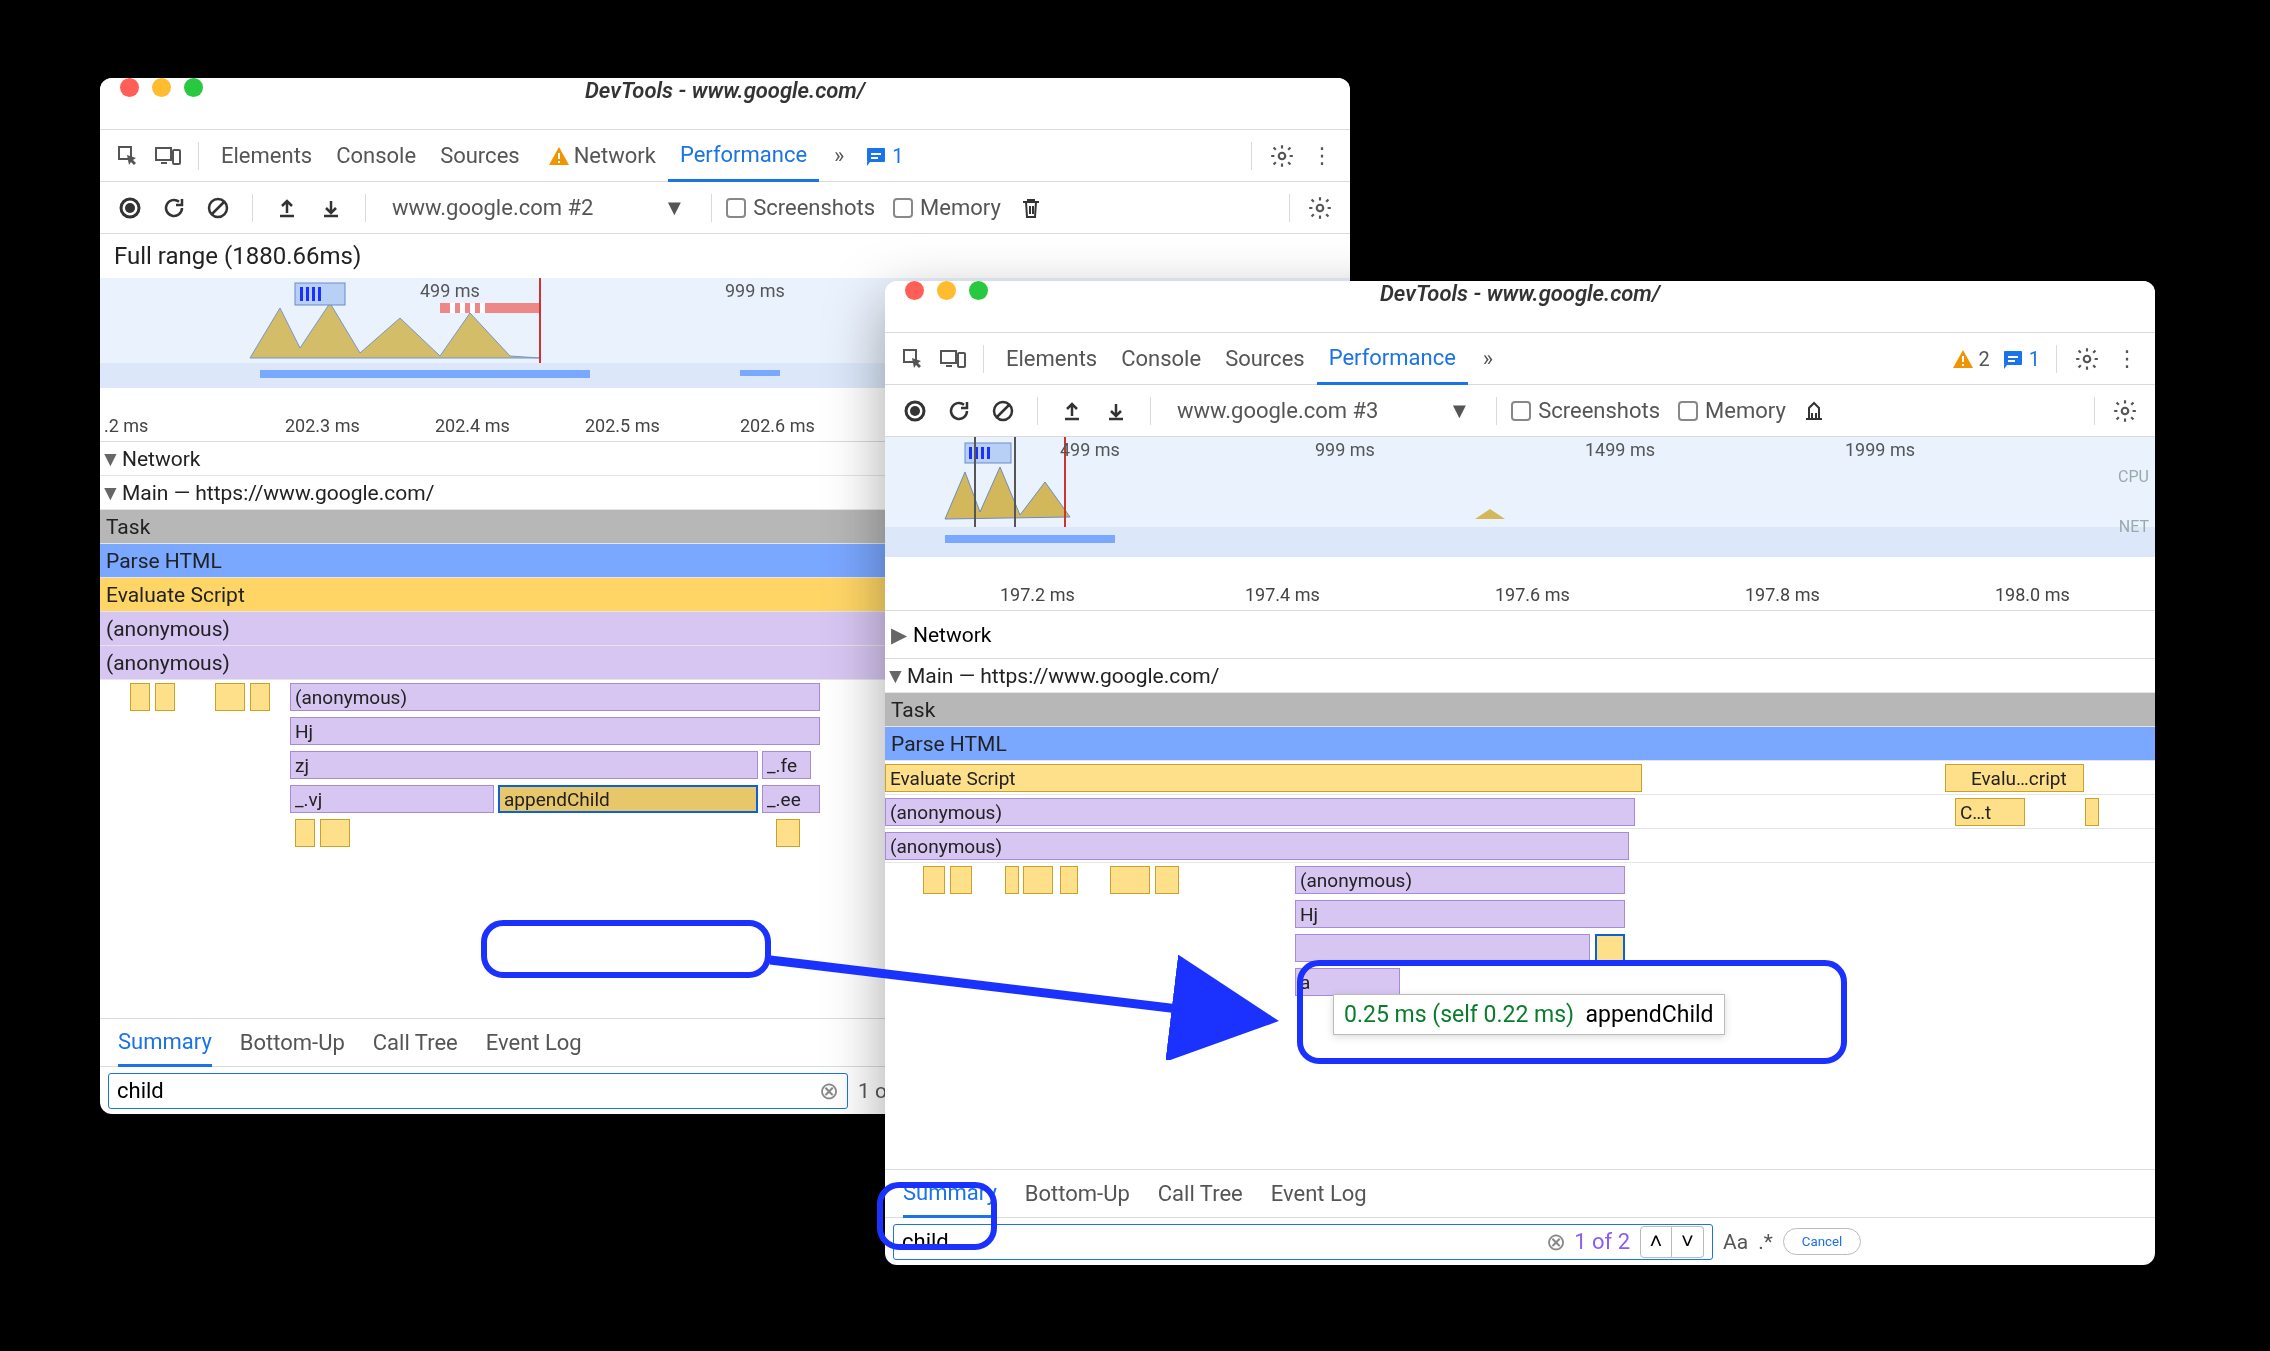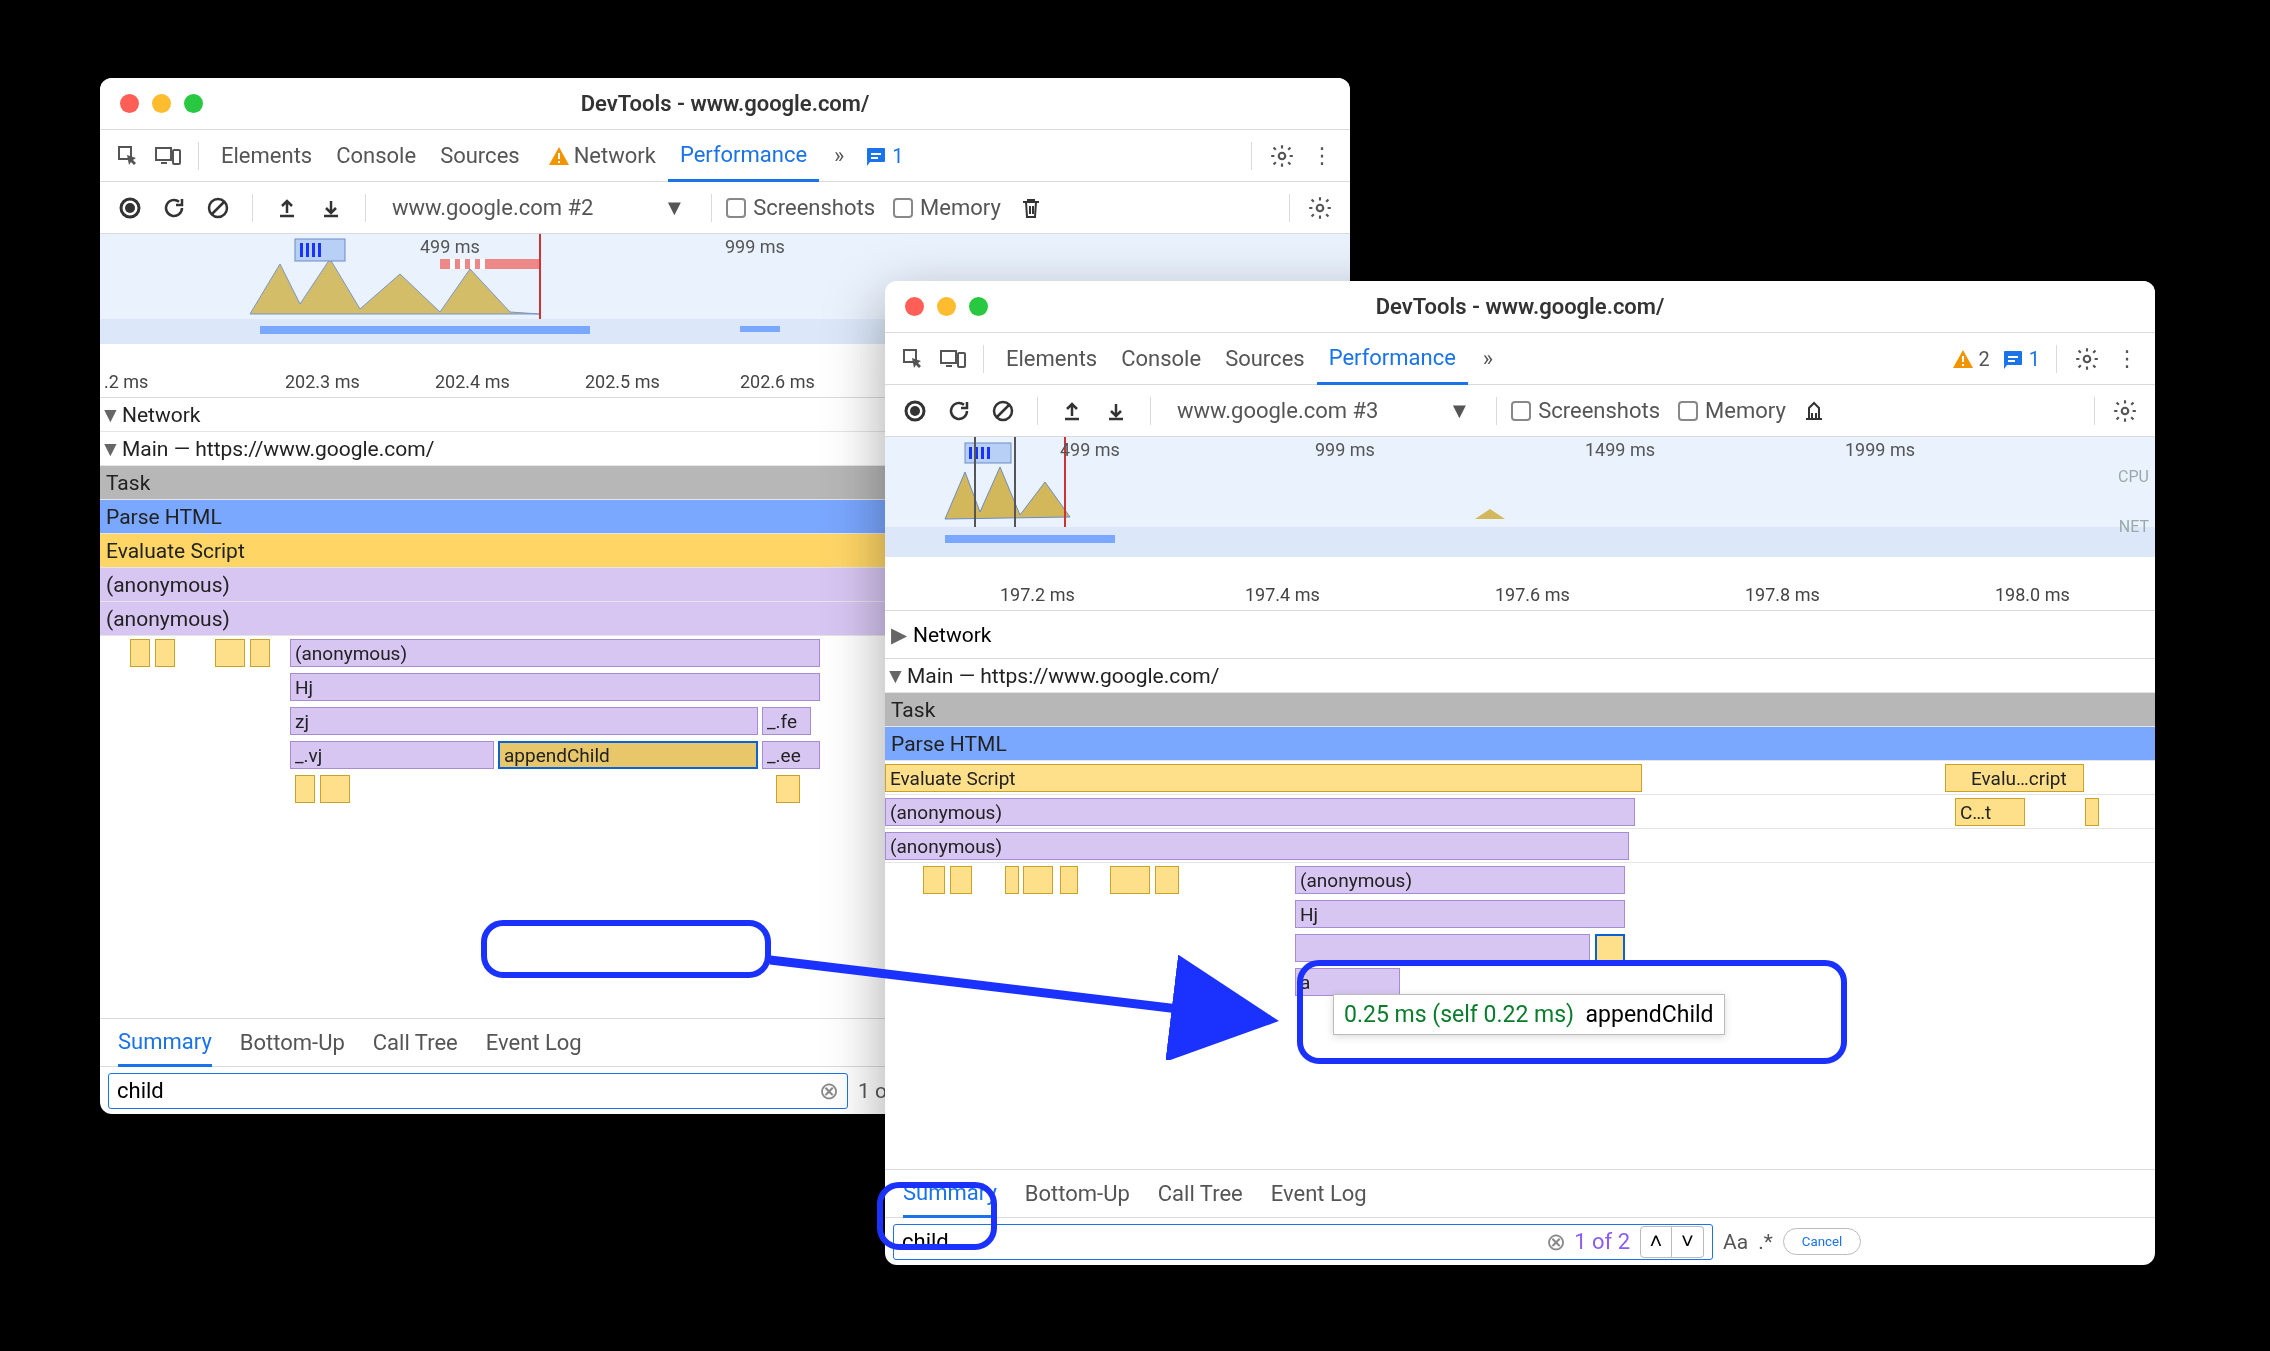--- a/index.html
+++ b/index.html
@@ -1,19 +1,19 @@
 <!DOCTYPE html>
 <html><head>
 <meta charset="utf-8">
 <style>
   *{box-sizing:border-box;margin:0;padding:0;font-family:-apple-system,BlinkMacSystemFont,"Segoe UI",Roboto,Helvetica,Arial,sans-serif;}
   body{background:#000;width:2270px;height:1351px;position:relative;overflow:hidden;}
   .win{position:absolute;background:#fff;border-radius:12px;box-shadow:0 20px 60px rgba(0,0,0,.35);overflow:hidden;display:flex;flex-direction:column;}
 
-  .titlebar{height:52px;display:flex;align-items:center;background:#fff;border-bottom:1px solid #dadada;position:relative;}
+  .titlebar{height:52px;display:flex;align-items:flex-start;background:#fff;border-bottom:1px solid #dadada;position:relative;font-style:italic;}
   .tlights{display:flex;gap:13px;padding-left:20px;}
   .dot{width:19px;height:19px;border-radius:50%;}
   .dot.r{background:#ff5f57;} .dot.y{background:#febc2e;} .dot.g{background:#28c840;}
   .ttitle{position:absolute;left:0;right:0;text-align:center;font-weight:600;font-size:22px;color:#333;}
 
   .tabs{height:52px;display:flex;align-items:center;border-bottom:1px solid #dadada;font-size:22px;color:#555;padding:0 8px;}
   .tabs .ico{width:28px;height:28px;margin:0 6px;display:inline-flex;align-items:center;justify-content:center;}
   .divider{width:1px;height:28px;background:#dadada;margin:0 10px;}
   .tab{padding:0 12px;height:52px;display:flex;align-items:center;cursor:pointer;}
   .tab.active{color:#1a73e8;border-bottom:3px solid #1a73e8;margin-bottom:-1px;}
@@ -172,20 +172,21 @@
       <div class="divider"></div>
       <span class="iconbtn">
           <svg width="26" height="26" viewBox="0 0 24 24" fill="none" stroke="#555" stroke-width="2">
             <circle cx="12" cy="12" r="3"></circle>
             <path d="M12 2v3M12 19v3M4.2 4.2l2.1 2.1M17.7 17.7l2.1 2.1M2 12h3M19 12h3M4.2 19.8l2.1-2.1M17.7 6.3l2.1-2.1"></path>
           </svg>
         </span>
     </div>
   </div>
 
+  <div class="fullrange">Full range (1880.66ms)</div>
 
   <div class="overview">
     <svg class="cpubg" viewBox="0 0 1250 110" preserveAspectRatio="none">
       <rect x="0" y="0" width="1250" height="110" fill="#eaf2fd"></rect>
       <rect x="0" y="85" width="1250" height="25" fill="#dce8fa"></rect>
       <path d="M150 80 L180 30 L200 70 L230 25 L260 75 L300 40 L340 78 L370 35 L410 78 L440 80 L150 80Z" fill="#d2b85a" stroke="#6b8bc5" opacity=".9"></path>
       <rect x="195" y="5" width="50" height="22" fill="#b8d0f5" stroke="#6b8bc5"></rect>
       <rect x="200" y="9" width="3" height="14" fill="#1b32ff"></rect>
         <rect x="206" y="9" width="3" height="14" fill="#1b32ff"></rect>
         <rect x="212" y="9" width="3" height="14" fill="#1b32ff"></rect>

